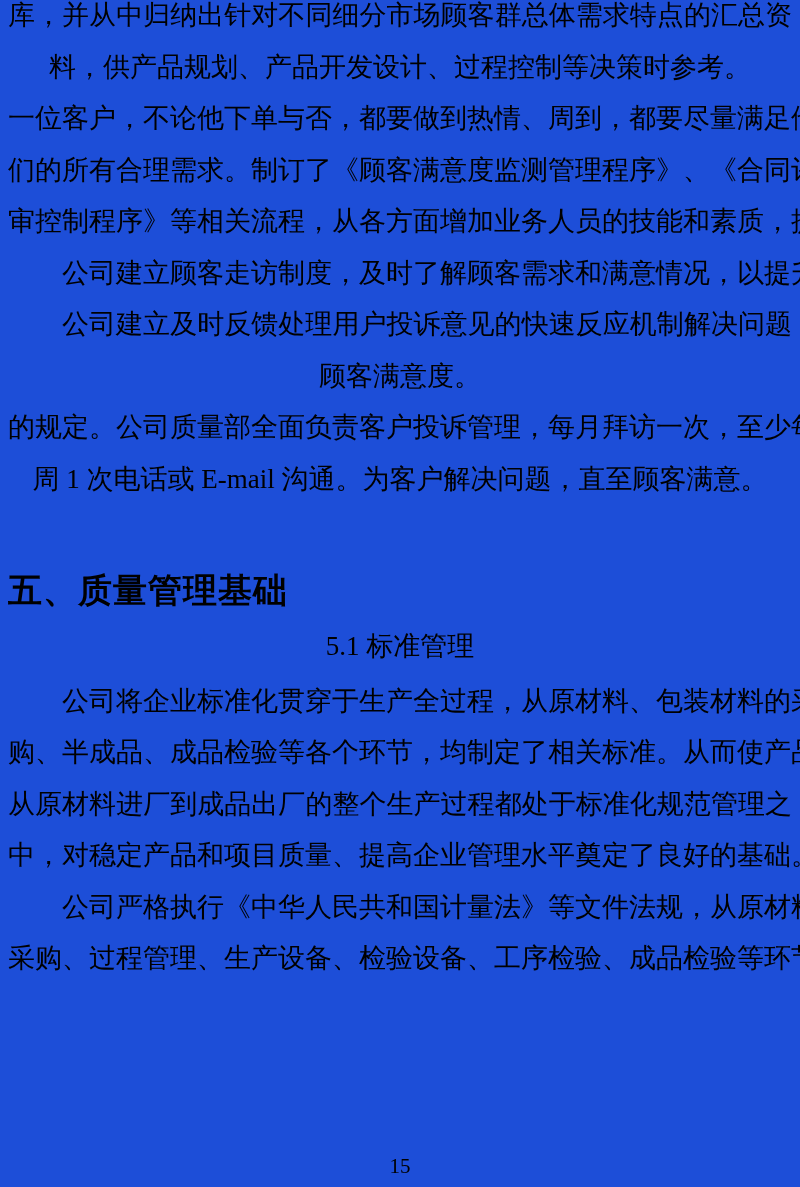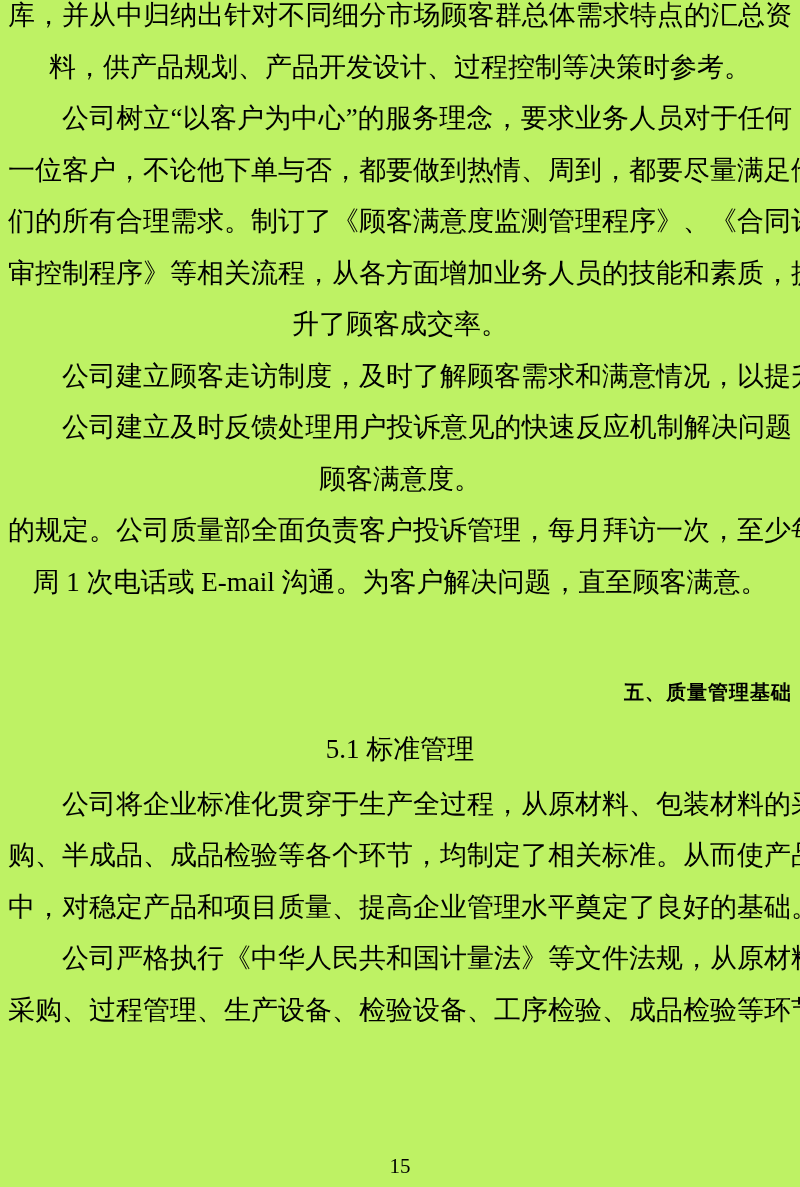--- a/index.html
+++ b/index.html
@@ -4,21 +4,21 @@
 <style>
   html, body {
     margin: 0;
     padding: 0;
     background: #ffffff;
   }
   .page {
     position: relative;
     width: 800px;
     height: 1187px;
-    background: #bef264;
+    background: #1d4ed8;
     overflow: hidden;
     color: #000000;
     font-family: "Liberation Serif", "DejaVu Serif", serif;
   }
   .content {
     margin: -10px 8px 0 8px;
   }
   .line {
     font-size: 27px;
     line-height: 51.5px;
@@ -30,29 +30,28 @@
     text-align: justify;
     text-align-last: justify;
   }
   .line.indent {
     text-indent: 54px;
   }
   .line.subheading {
     margin: 3px 15px;
   }
   .heading {
-    font-family: Liberation Mono, monospace;
+    font-family: Liberation Serif, serif;
     font-weight: 700;
-    font-size: 20px;
+    font-size: 34px;
     line-height: 40px;
     letter-spacing: 1px;
     margin: 66px 0 10px 0;
     color: #000000;
     white-space: nowrap;
-    text-align: right;
   }
   .footer {
     position: absolute;
     left: 0;
     bottom: 8px;
     width: 100%;
     text-align: center;
   }
   .pagenum {
     font-size: 21px;
@@ -60,34 +59,33 @@
     color: #000000;
   }
 </style>
 </head>
 <body>
 
 <div class="page">
   <main class="content" id="doc-content">
       <div class="line fill">库，并从中归纳出针对不同细分市场顾客群总体需求特点的汇总资</div>
       <div class="line">料，供产品规划、产品开发设计、过程控制等决策时参考。</div>
-      <div class="line fill indent">公司树立“以客户为中心”的服务理念，要求业务人员对于任何</div>
       <div class="line fill">一位客户，不论他下单与否，都要做到热情、周到，都要尽量满足他</div>
       <div class="line fill">们的所有合理需求。制订了《顾客满意度监测管理程序》、《合同评</div>
       <div class="line fill">审控制程序》等相关流程，从各方面增加业务人员的技能和素质，提</div>
-      <div class="line">升了顾客成交率。</div>
       <div class="line fill indent">公司建立顾客走访制度，及时了解顾客需求和满意情况，以提升</div>
       <div class="line fill indent">公司建立及时反馈处理用户投诉意见的快速反应机制解决问题</div>
       <div class="line">顾客满意度。</div>
       <div class="line fill">的规定。公司质量部全面负责客户投诉管理，每月拜访一次，至少每</div>
       <div class="line">周 1 次电话或 E-mail 沟通。为客户解决问题，直至顾客满意。</div>
       <h1 class="heading">五、质量管理基础</h1>
       <div class="line subheading">5.1 标准管理</div>
       <div class="line fill indent">公司将企业标准化贯穿于生产全过程，从原材料、包装材料的采</div>
       <div class="line fill">购、半成品、成品检验等各个环节，均制定了相关标准。从而使产品</div>
+      <div class="line fill">从原材料进厂到成品出厂的整个生产过程都处于标准化规范管理之</div>
       <div class="line">中，对稳定产品和项目质量、提高企业管理水平奠定了良好的基础。</div>
       <div class="line fill indent">公司严格执行《中华人民共和国计量法》等文件法规，从原材料</div>
       <div class="line fill">采购、过程管理、生产设备、检验设备、工序检验、成品检验等环节</div>
     </main>
   <div class="footer">
     <span class="pagenum">15</span>
   </div>
 </div>
 
 </body></html>

